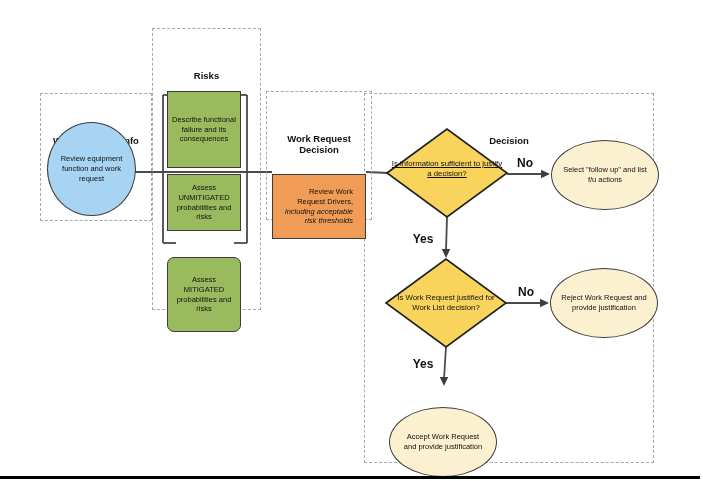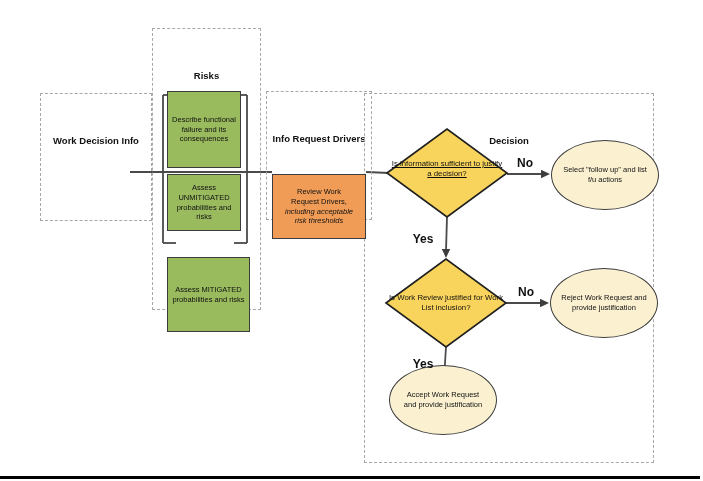--- a/index.html
+++ b/index.html
@@ -30,25 +30,25 @@
   .rectnode { border:1.4px solid #3c3c3c;margin-top:36px; }
   .green  { background:#99BB5E; }
   .orange { background:#F09C57; }
   .ellipsenode { border-radius:50%; border:1.4px solid #3c3c3c; }
   .blue  { background:#A8D4F4; }
   .cream { background:#FBF1D1; }
 
   .n-circle { left:47px;  top:122px; width:89px; height:94px; padding:6px 8px; }
   .n-g1 { left:167px; top:55px;  width:74px; height:77px; }
   .n-g2 { left:167px; top:138px; width:74px; height:57px; }
-  .n-g3 { left:167px; top:221px; width:83px; height:75px; }
-  .n-or { left:272px; top:138px; width:94px; height:65px; padding:4px 12px; }
+  .n-g3 { left:167px; top:221px; width:74px; height:75px;border-radius:7px; }
+  .n-or { left:272px; top:138px; width:94px; height:65px; padding:4px 12px;text-align:right; }
   .n-e1 { left:551px; top:140px; width:108px; height:70px; padding:6px 9px; }
   .n-e2 { left:550px; top:268px; width:108px; height:70px; padding:6px 10px; }
-  .n-e3 { left:389px; top:365px; width:108px; height:70px; padding:6px 10px; }
+  .n-e3 { left:389px; top:407px; width:108px; height:70px; padding:6px 10px; }
   .node-text { display:block; }
   .it { font-style:italic; }
 
   .dtext {
     position:absolute; display:flex; align-items:center; justify-content:center;
     text-align:center; font-size:7.8px; line-height:1.3; color:#111;
   }
   .dt1 { left:389px; top:127px; width:116px; height:84px;text-decoration:underline; }
   .dt2 { left:388px; top:261px; width:116px; height:84px; }
 
@@ -93,45 +93,48 @@
     <polygon class="diamond-shape" points="386,303 446,259 506,303 446,347"></polygon>
   </svg>
 
   <div class="group g-wri">
     <div class="group-title">Work Decision Info</div>
   </div>
   <div class="group g-risks">
     <div class="group-title">Risks</div>
   </div>
   <div class="group g-wrd">
-    <div class="group-title">Info Request Drivers</div>
+    <div class="group-title">Work Request Decision</div>
   </div>
   <div class="group g-dec">
     <div class="group-title">Decision</div>
   </div>
 
+  <div class="node ellipsenode blue n-circle">
+    <span class="node-text">Review equipment function and work request</span>
+  </div>
 
   <div class="node rectnode green n-g1">
     <span class="node-text">Describe functional failure and its consequences</span>
   </div>
   <div class="node rectnode green n-g2">
     <span class="node-text">Assess UNMITIGATED probabilities and risks</span>
   </div>
   <div class="node rectnode green n-g3">
     <span class="node-text">Assess MITIGATED probabilities and risks</span>
   </div>
 
   <div class="node rectnode orange n-or">
     <div class="node-text">
       <span>Review Work Request Drivers, </span><span class="it">including acceptable risk thresholds</span>
     </div>
   </div>
 
   <div class="dtext dt1">Is information sufficient to justify a decision?</div>
-  <div class="dtext dt2">Is Work Review justified for Work List inclusion?</div>
+  <div class="dtext dt2">Is Work Request justified for Work List decision?</div>
 
   <div class="node ellipsenode cream n-e1">
     <span class="node-text">Select "follow up" and list f/u actions</span>
   </div>
   <div class="node ellipsenode cream n-e2">
     <span class="node-text">Reject Work Request and provide justification</span>
   </div>
   <div class="node ellipsenode cream n-e3">
     <span class="node-text">Accept Work Request and provide justification</span>
   </div>

